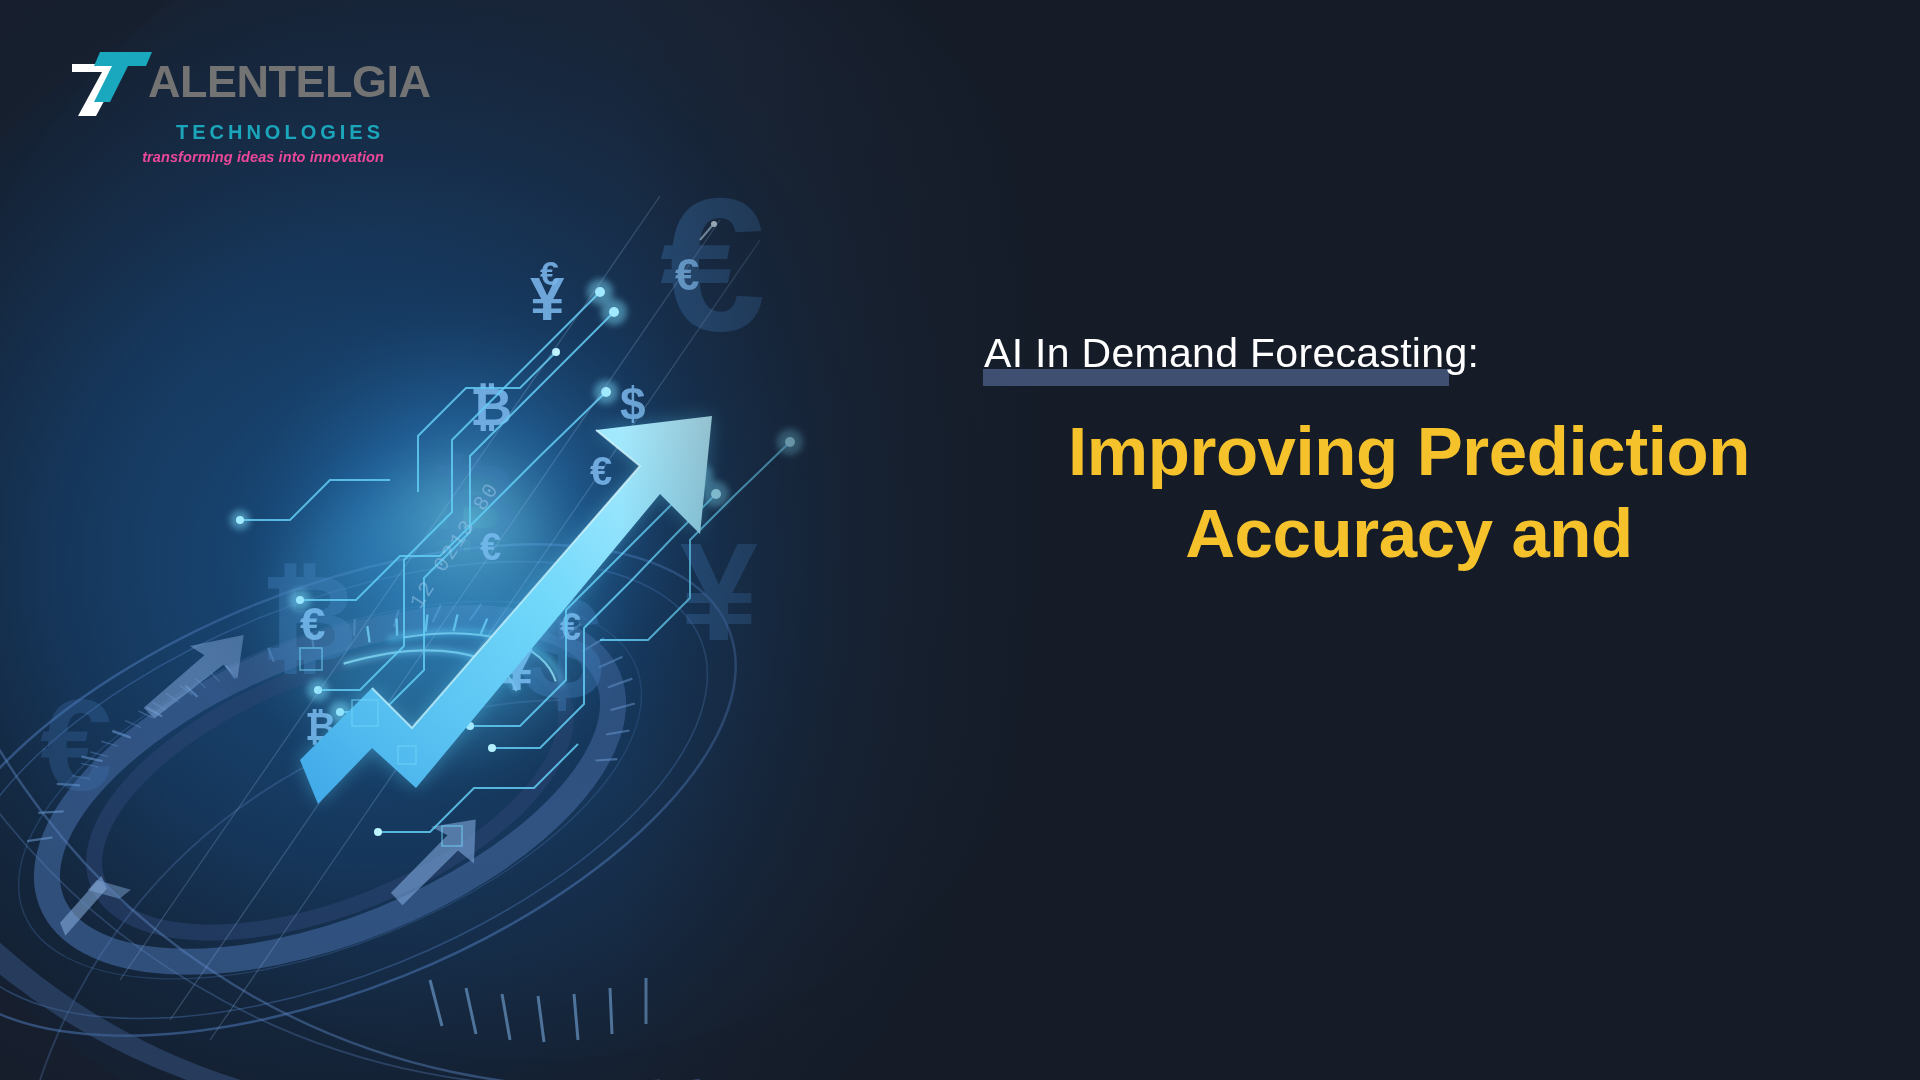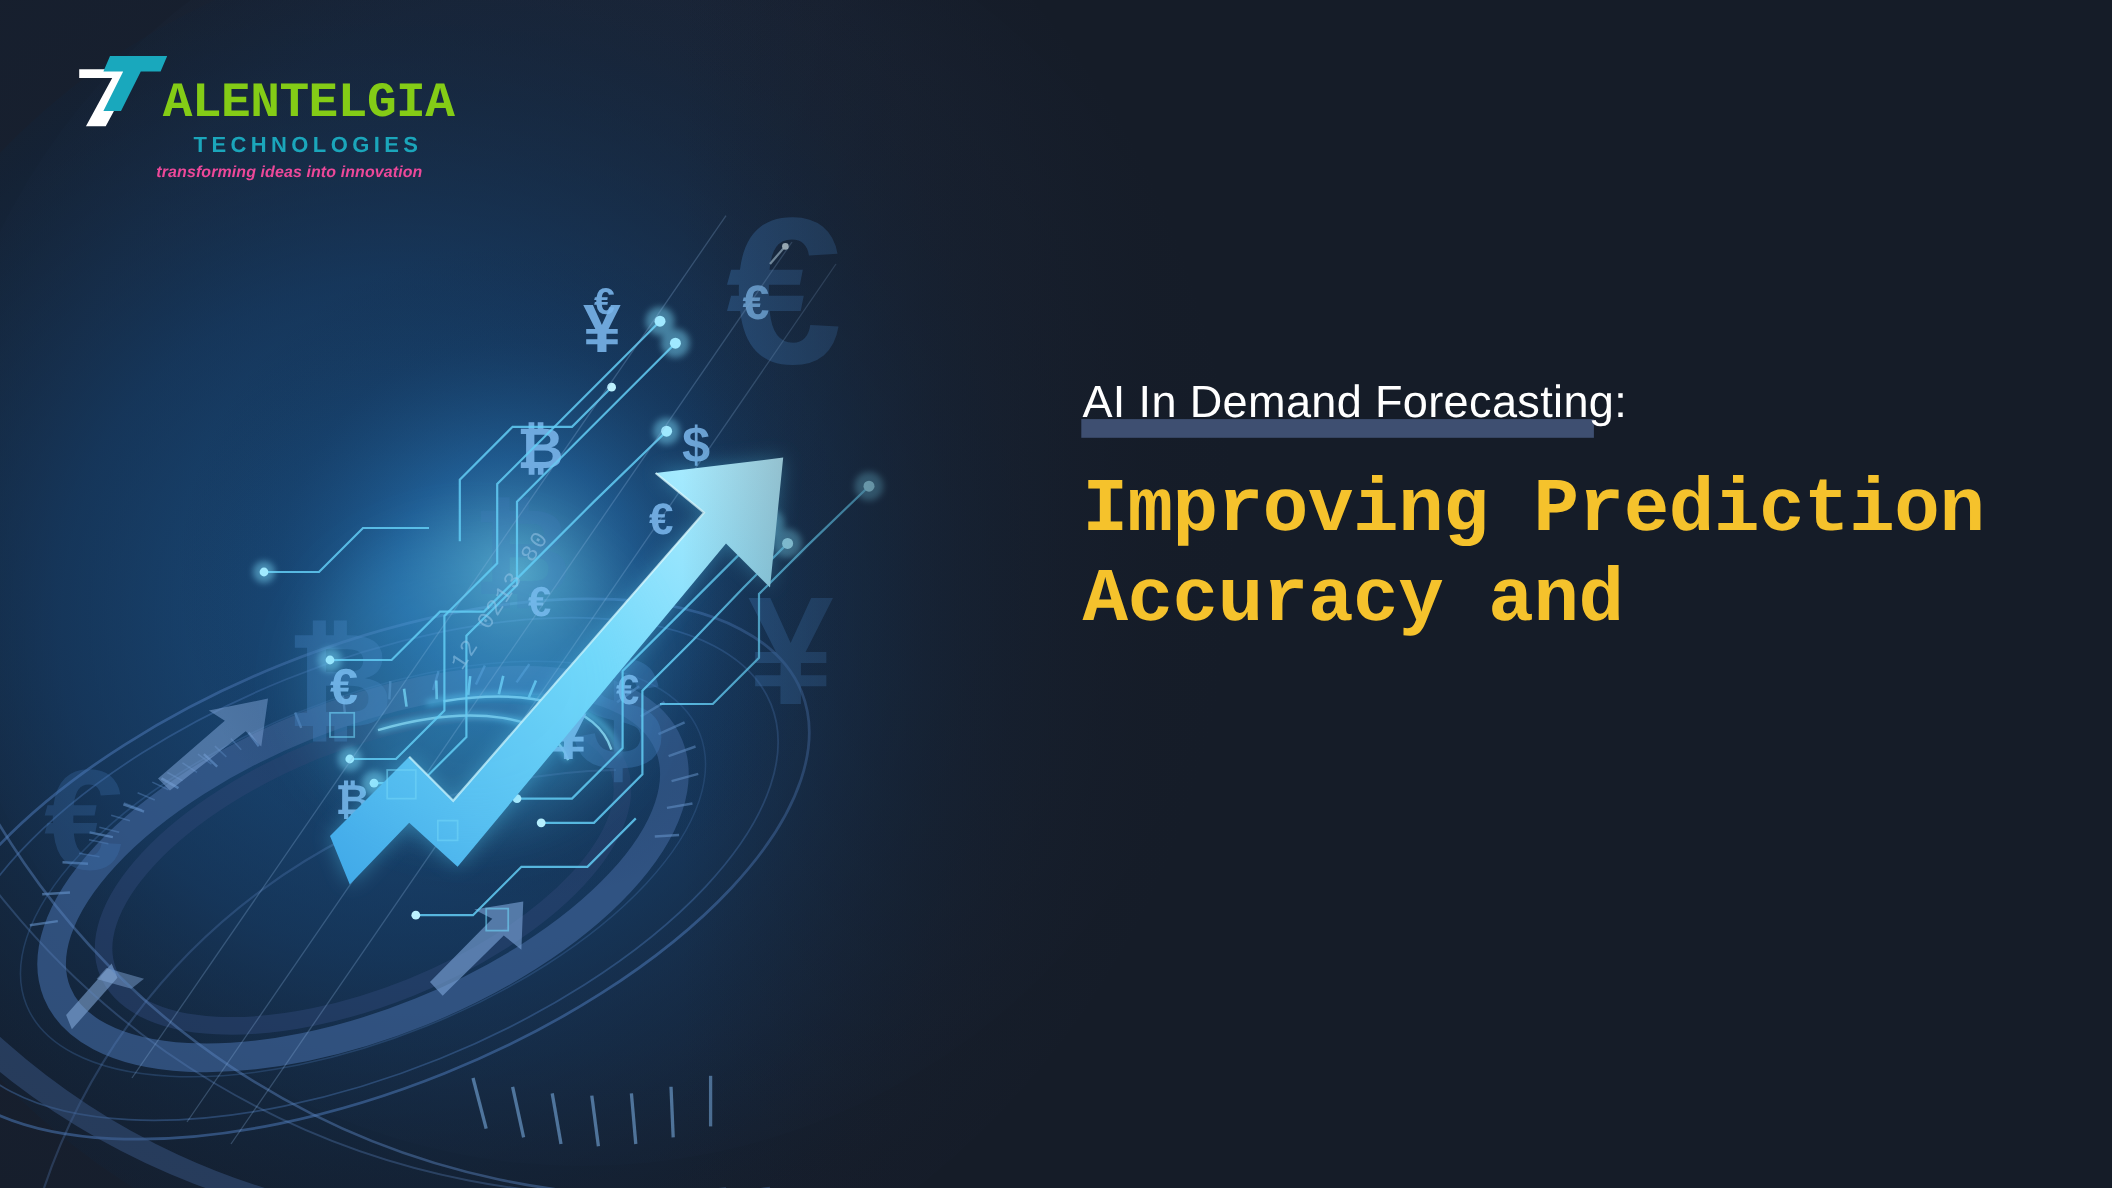--- a/index.html
+++ b/index.html
@@ -69,28 +69,28 @@
     top: 48px;
     width: 320px;
   }
   .logo-row {
     display: flex;
     align-items: flex-end;
     height: 72px;
   }
   .logo-mark { flex: 0 0 auto; }
   .logo-word {
-    font-family: Liberation Mono, monospace;
+    font-family: Liberation Sans, sans-serif;
     font-weight: 700;
     font-size: 45px;
     letter-spacing: -0.5px;
-    color: #84cc16;
+    color: #737373;
     line-height: 1;
     margin-left: -4px;
-    margin-bottom: 4px;
+    margin-bottom: 16px;
   }
   .logo-sub {
     text-align: right;
     font-family: "Liberation Sans", sans-serif;
     font-weight: 700;
     font-size: 20px;
     letter-spacing: 4.0px;
     color: #1ba6bb;
     margin-top: 1px;
     padding-right: 2px;
@@ -104,21 +104,21 @@
     letter-spacing: 0.1px;
     color: #ec4899;
     margin-top: 5px;
     padding-right: 2px;
   }
 
   
   .headline {
     position: absolute;
     left: 984px;
-    top: 342px;
+    top: 330px;
     width: 850px;
   }
   .eyebrow-wrap {
     position: relative;
     display: block;
     margin-bottom: 34px;
   }
   .eyebrow-rule {
     position: absolute;
     left: -1px;
@@ -131,26 +131,27 @@
     position: relative;
     z-index: 2;
     font-family: "Liberation Sans", sans-serif;
     font-weight: 400;
     font-size: 41px;
     line-height: 1.15;
     color: #ffffff;
     letter-spacing: 0.3px;
   }
   .title {
-    font-family: Liberation Mono, monospace;
+    font-family: Liberation Sans, sans-serif;
     font-weight: 700;
     font-size: 69px;
     line-height: 1.19;
     color: #f5c22c;
     letter-spacing: -0.4px;
+    text-align: center;
   }
 </style>
 </head>
 <body>
 
 <div class="banner">
 
   <div class="bg-arcs">
     <div class="bg-arc bg-arc-1"></div>
     <div class="bg-arc bg-arc-2"></div>

